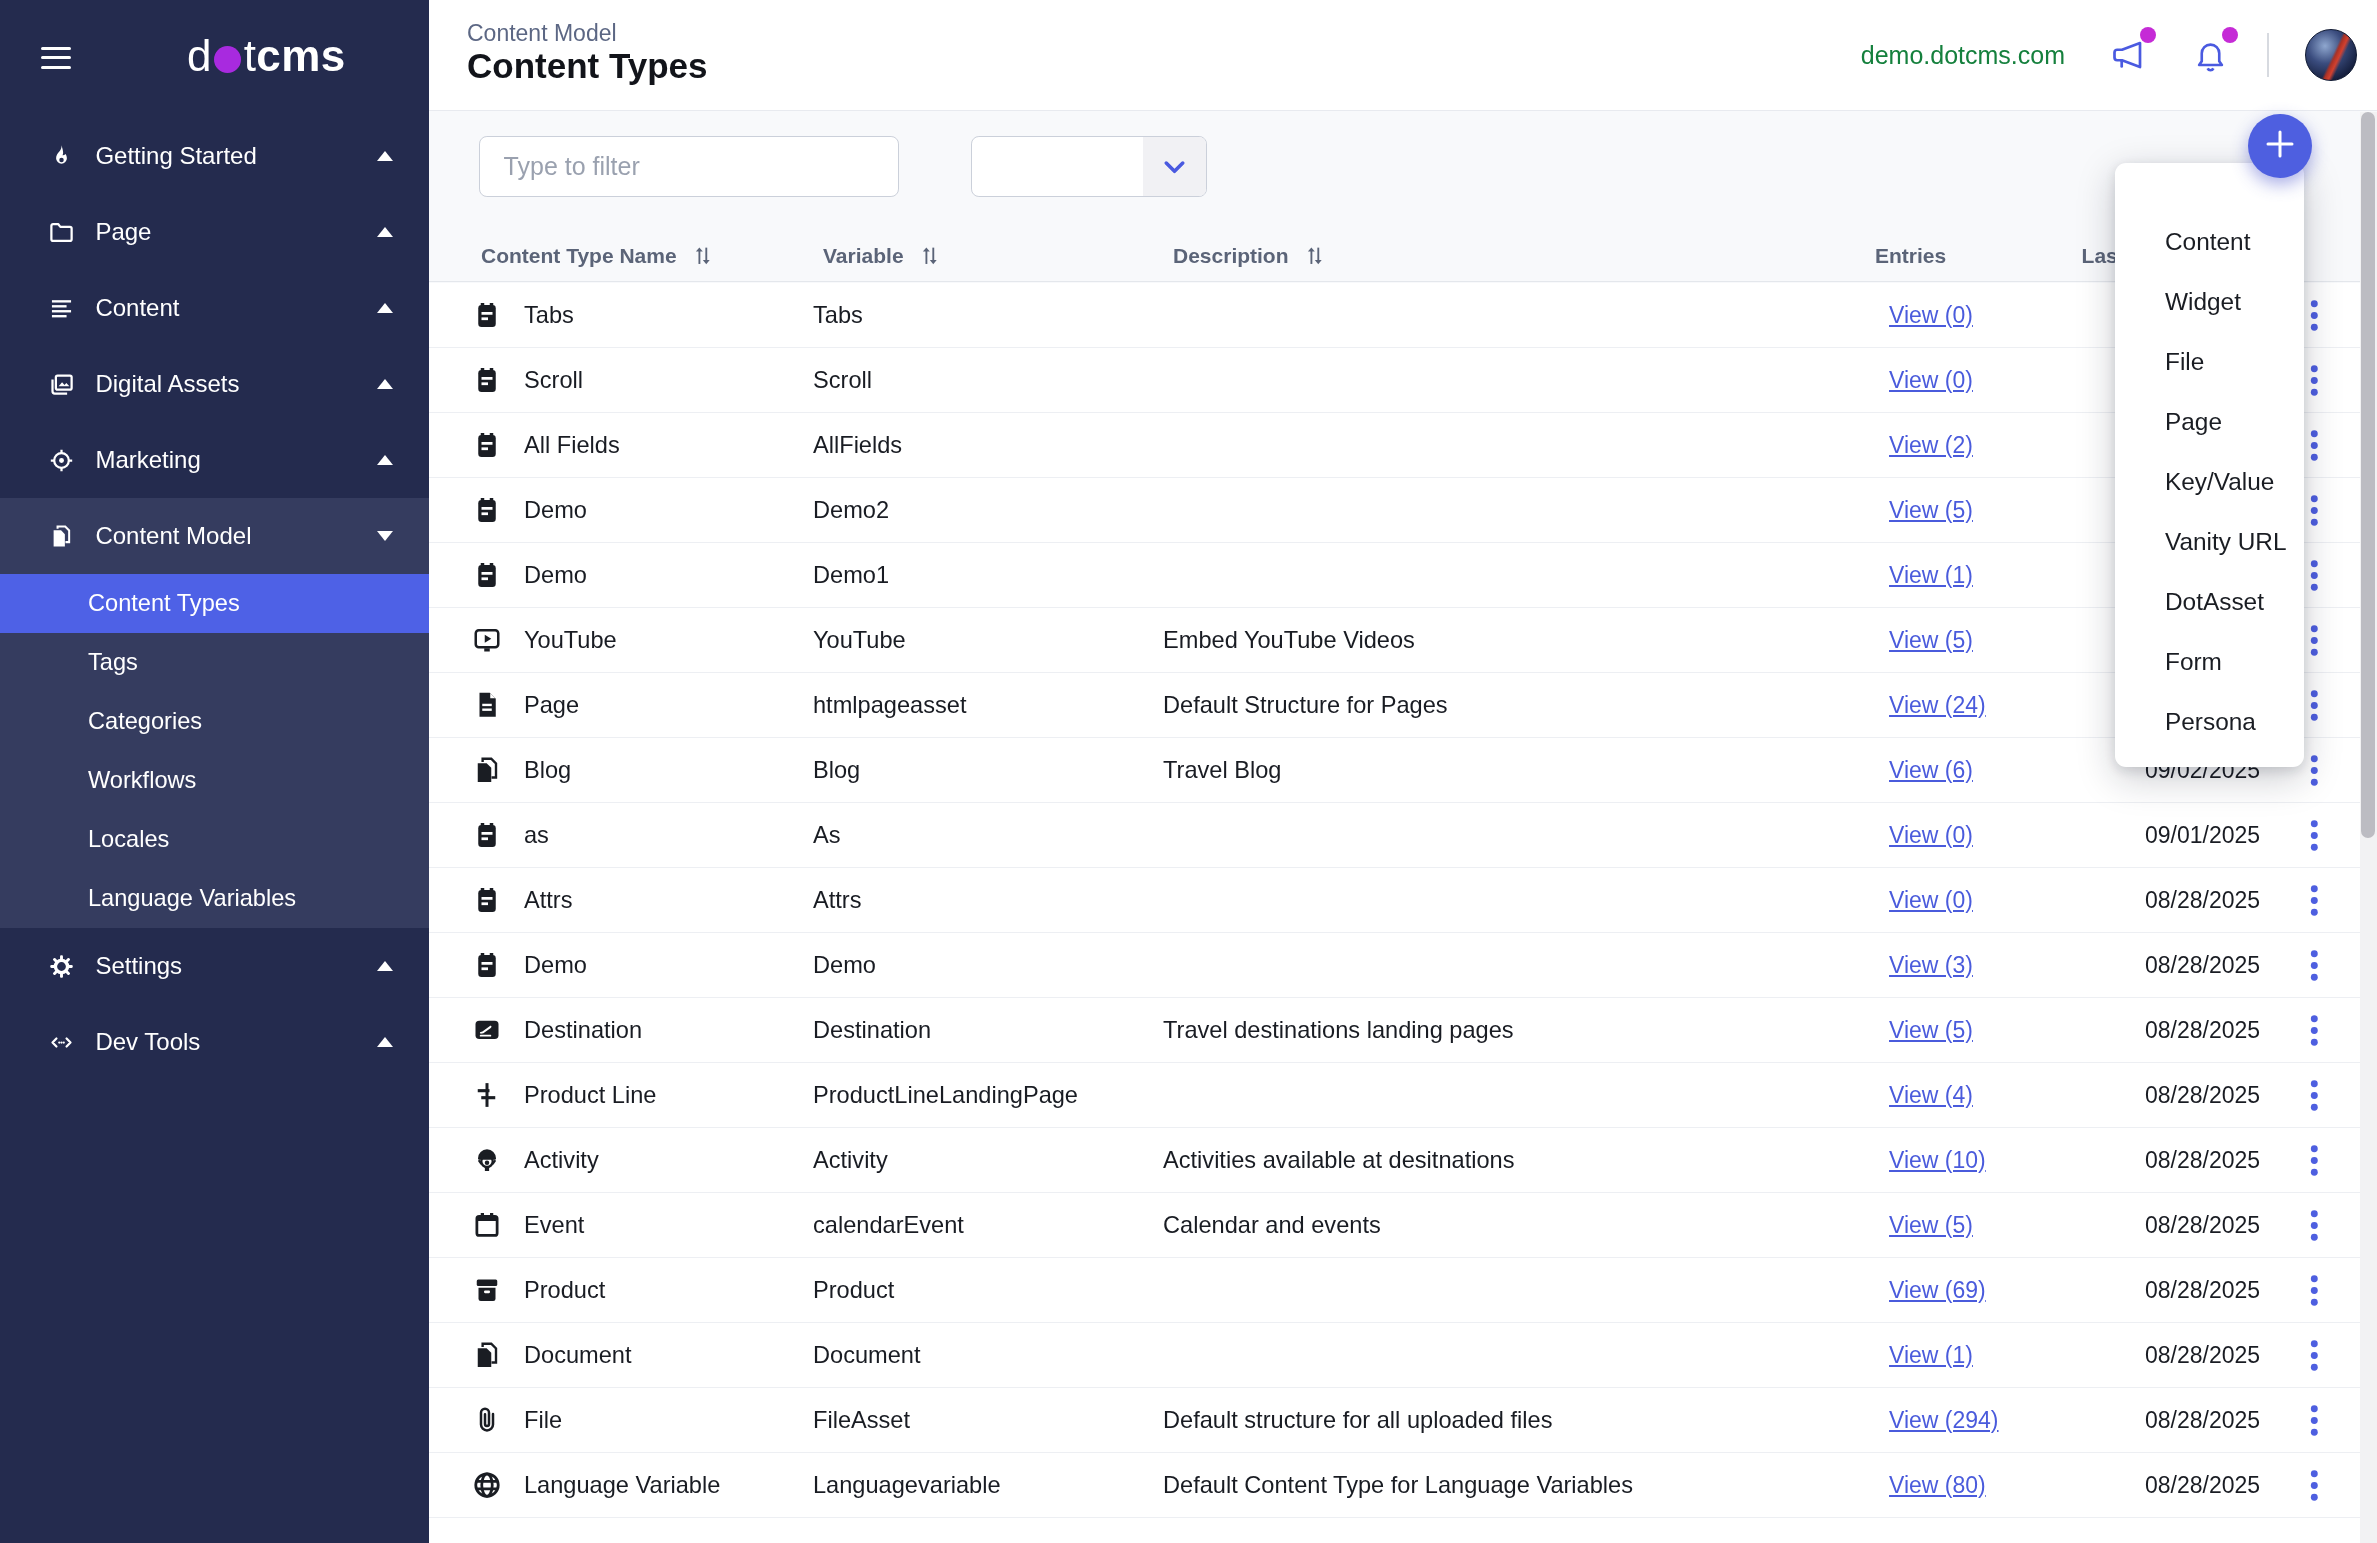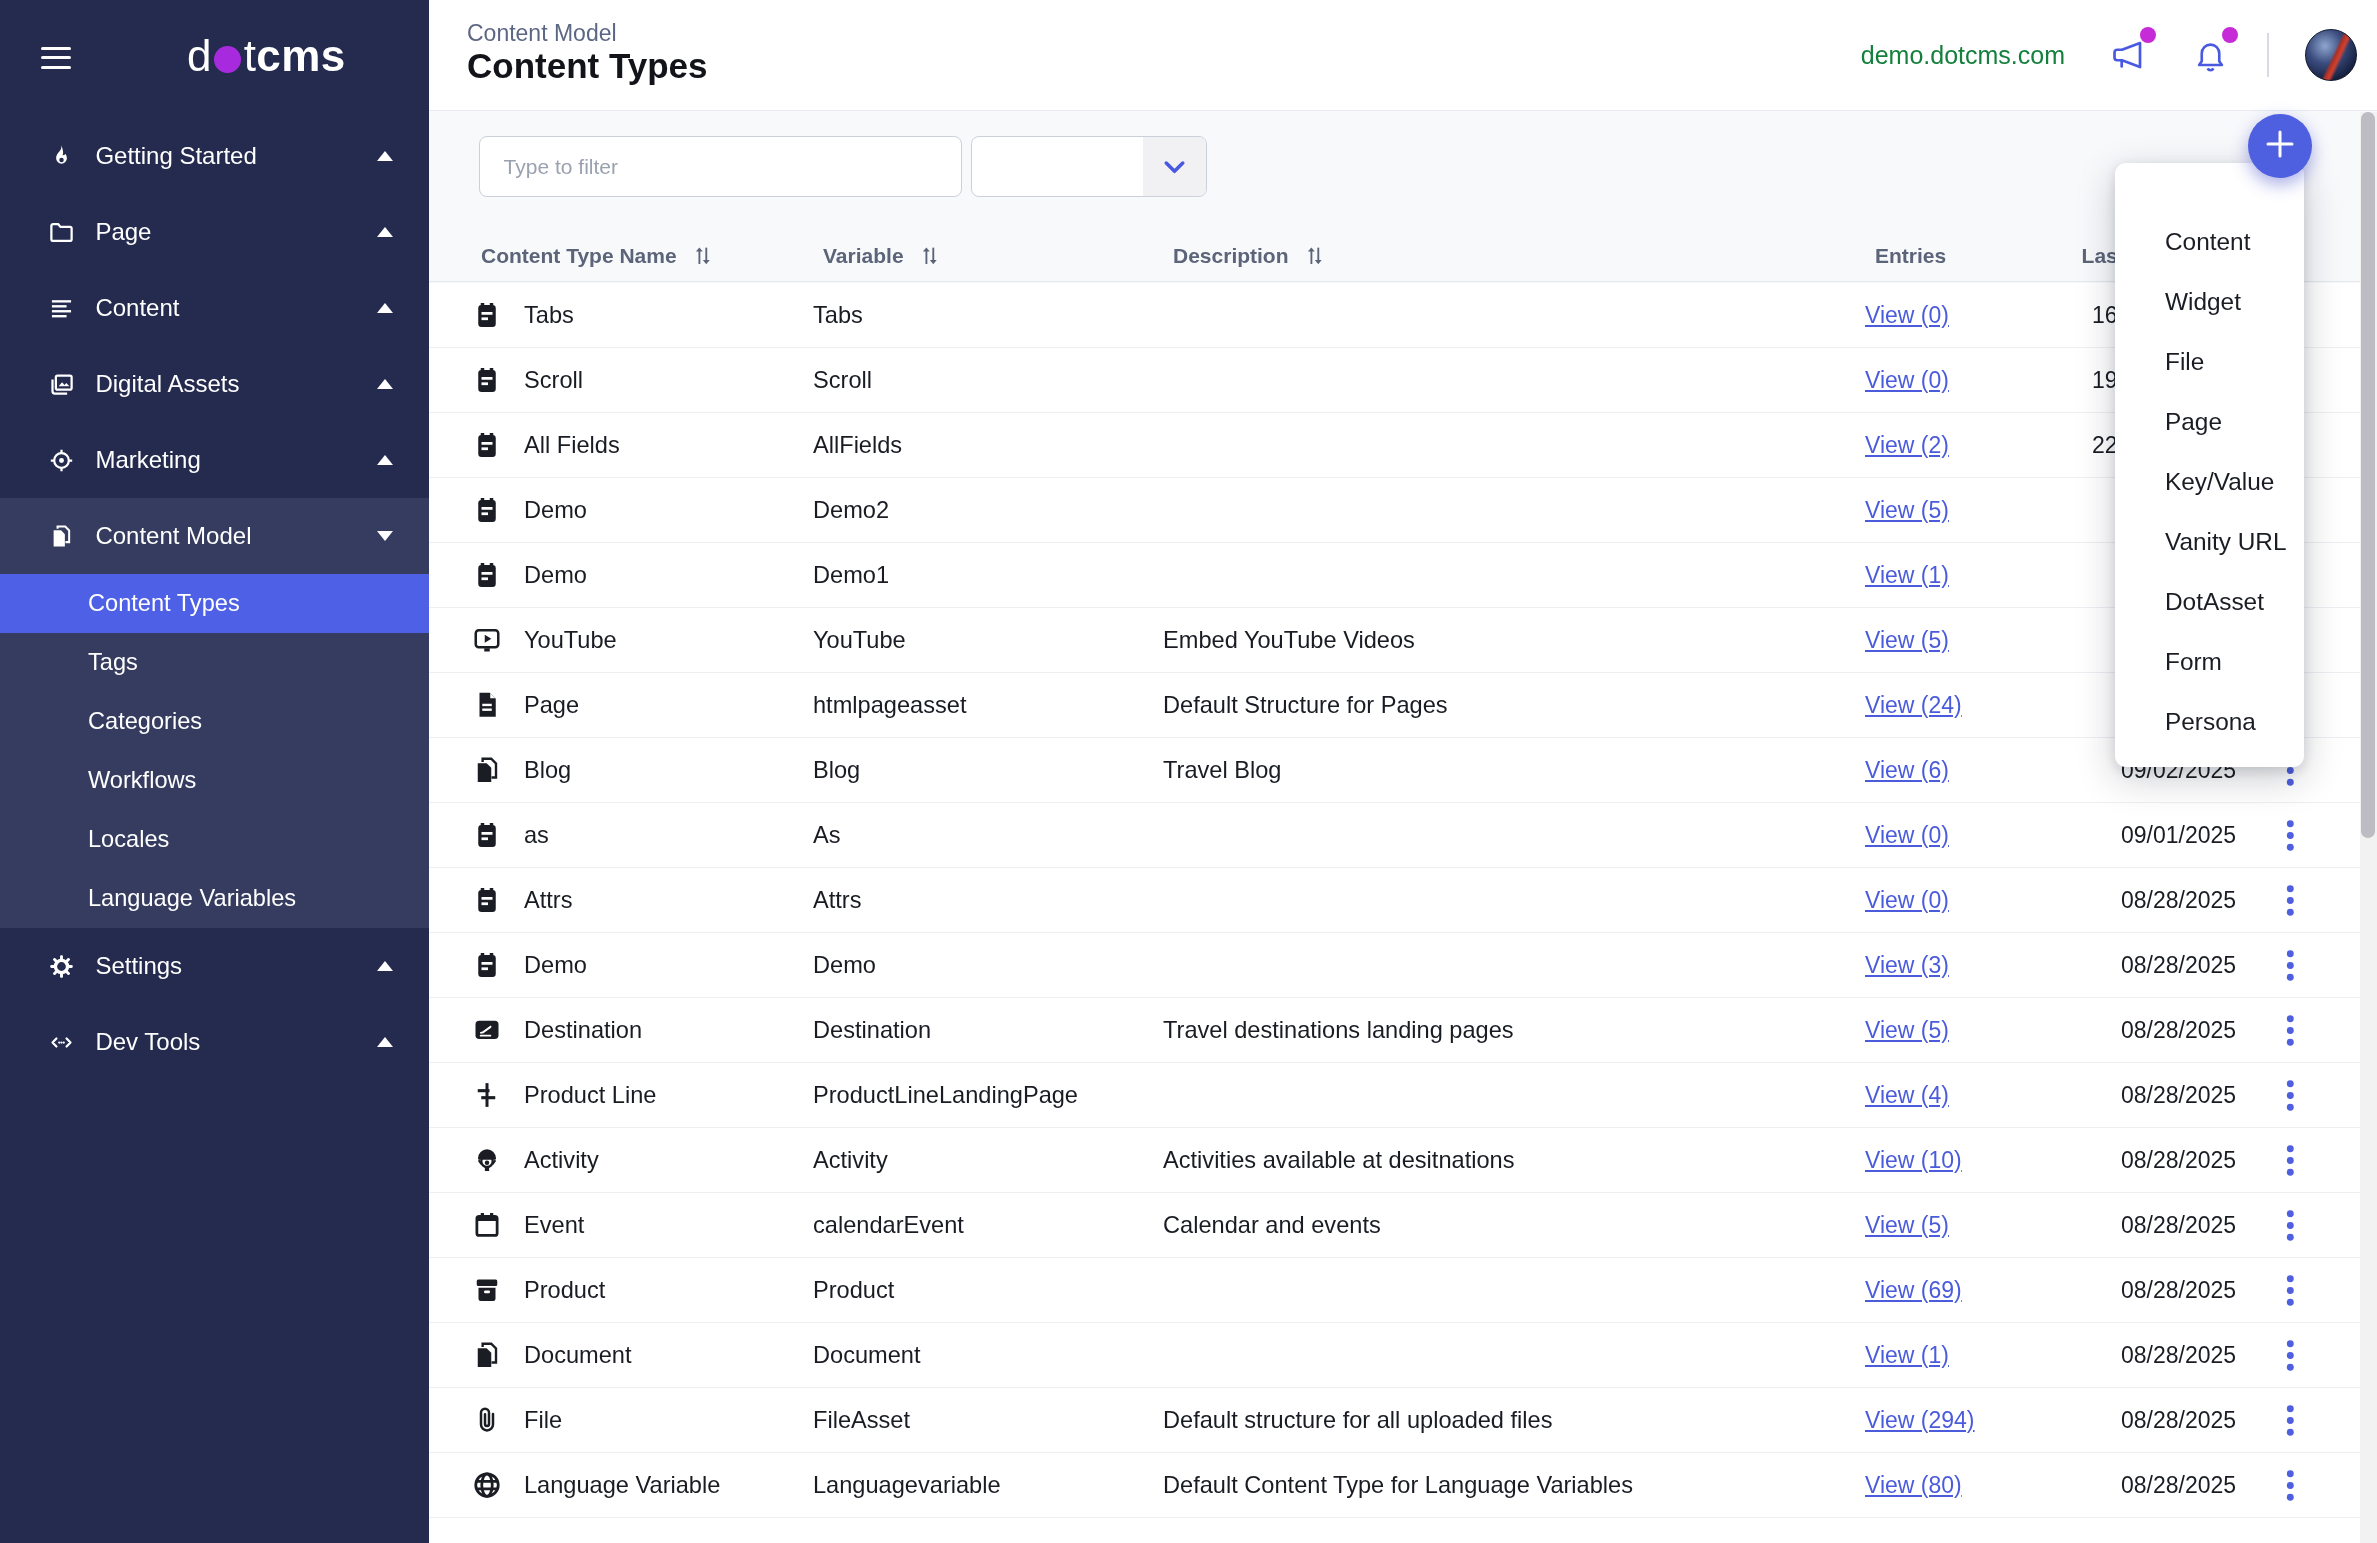--- a/index.html
+++ b/index.html
@@ -35,22 +35,22 @@
   .icon-btn{position:relative;margin-left:44px;cursor:pointer;width:38px;height:38px;display:flex;align-items:center;justify-content:center;}
   .badge-dot{position:absolute;top:-9.4px;right:-9.4px;width:16.5px;height:16.5px;border-radius:50%;background:#C52BD6;}
   .vdivider{width:1.6px;height:44px;background:#D7DAE0;margin-left:38px;}
   .avatar{width:50px;height:50px;border-radius:50%;margin-left:36px;cursor:pointer;overflow:hidden;
     background:
       linear-gradient(115deg, rgba(0,0,0,0) 52%, #A93226 56%, #D2402E 62%, rgba(0,0,0,0) 68%),
       radial-gradient(circle at 38% 32%, #8FA7CF 0%, #3A4C7E 38%, #16203F 75%, #0B1228 100%);
     border:1.6px solid #101a33;}
 
   .content{position:absolute;top:112px;left:0;right:0;bottom:0;background:#F8F9FB;}
-  .filter-input{position:absolute;left:50px;top:24.4px;width:483px;height:61px;border:1.6px solid #CBD0DA;border-radius:7.9px;background:#fff;
-    font-size:21px;color:#0f172a;padding:0 23.6px;box-sizing:border-box;outline:none;font-family:"Liberation Sans",sans-serif;}
+  .filter-input{position:absolute;left:50px;top:24.4px;width:420px;height:61px;border:1.6px solid #CBD0DA;border-radius:7.9px;background:#fff;
+    font-size:25px;color:#0f172a;padding:0 23.6px;box-sizing:border-box;outline:none;font-family:"Liberation Sans",sans-serif;}
   .filter-input::placeholder{color:#9AA1AF;}
   .select{position:absolute;left:542px;top:24.4px;width:236px;height:61px;border:1.6px solid #CBD0DA;border-radius:7.9px;background:#fff;
     box-sizing:border-box;display:flex;cursor:pointer;overflow:hidden;}
   .select .sel-value{flex:1;font-size:23.6px;color:#1A1D23;display:flex;align-items:center;padding-left:20.4px;}
   .select .sel-caret{width:63px;background:#F1F1F4;display:flex;align-items:center;justify-content:center;}
 
   .fab{position:absolute;left:1819px;top:1.6px;width:64px;height:64px;border-radius:50%;background:#4E5FE0;display:flex;align-items:center;
     justify-content:center;cursor:pointer;box-shadow:0 6.3px 17.3px rgba(60,70,200,.45);z-index:40;}
 
   
@@ -65,21 +65,21 @@
   .w-date{flex:0 0 173px;justify-content:center;}
   .th.w-date{justify-content:flex-start;margin-left:-20.4px;}
   .w-kebab{flex:0 0 50px;}
 
   #rows{position:absolute;left:0;right:0;top:171px;}
   .trow{display:flex;align-items:center;height:64px;background:#fff;border-bottom:1.6px solid #EDEFF3;padding-left:42px;box-sizing:content-box;}
   .cicon{width:31px;height:31px;flex:0 0 31px;margin-right:22px;display:flex;align-items:center;justify-content:center;}
   .cname{flex:0 0 289px;font-size:23.6px;color:#191C23;}
   .cvar{flex:0 0 350px;font-size:23.6px;color:#191C23;}
   .cdesc{flex:0 0 702px;font-size:23.6px;color:#191C23;}
-  .centries-wrap{flex:0 0 227px;}
+  .centries-wrap{flex:0 0 227px;margin-left:24px;}
   .centries{font-size:23px;color:#4A5BDC;text-decoration:underline;cursor:pointer;}
   .cdate{flex:0 0 173px;font-size:23px;color:#191C23;text-align:center;}
   .cdate.frag{text-align:left;}
   .ckebab{flex:0 0 50px;display:flex;justify-content:center;cursor:pointer;}
 
   
   .create-menu{position:absolute;left:1686px;top:163px;width:189px;height:604px;background:#fff;border-radius:11px;z-index:30;
     box-shadow:0 11px 38px rgba(20,24,40,.22), 0 3.1px 11px rgba(20,24,40,.12);padding-top:49px;box-sizing:border-box;}
   .menu-item{height:60px;display:flex;align-items:center;padding-left:50px;font-size:24.4px;color:#1A1D23;cursor:pointer;}
 

